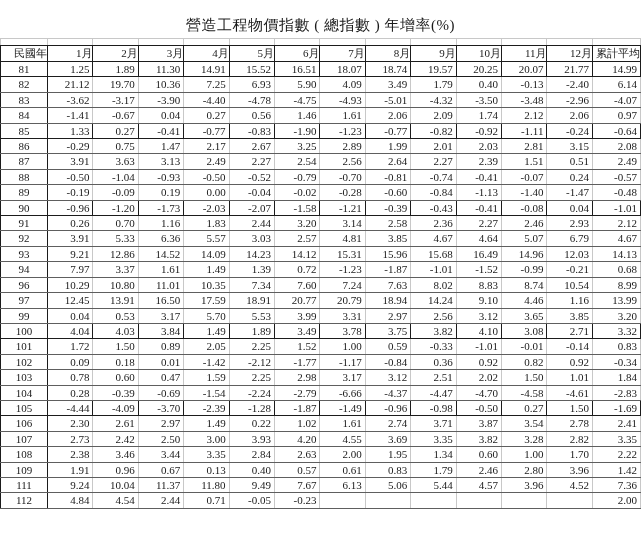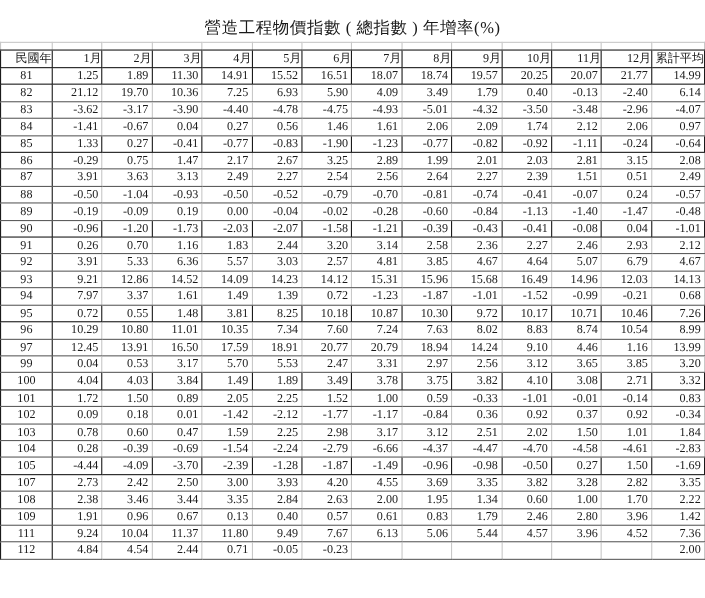--- a/index.html
+++ b/index.html
@@ -350,36 +350,20 @@
           <td class="cell">1.39</td>
           <td class="cell">0.72</td>
           <td class="cell">-1.23</td>
           <td class="cell">-1.87</td>
           <td class="cell">-1.01</td>
           <td class="cell">-1.52</td>
           <td class="cell">-0.99</td>
           <td class="cell">-0.21</td>
           <td class="cell">0.68</td>
         </tr>
-        <tr class="boxed">
-          <td class="cell year">95</td>
-          <td class="cell">0.72</td>
-          <td class="cell">0.55</td>
-          <td class="cell">1.48</td>
-          <td class="cell">3.81</td>
-          <td class="cell">8.25</td>
-          <td class="cell">10.18</td>
-          <td class="cell">10.87</td>
-          <td class="cell">10.30</td>
-          <td class="cell">9.72</td>
-          <td class="cell">10.17</td>
-          <td class="cell">10.71</td>
-          <td class="cell">10.46</td>
-          <td class="cell">7.26</td>
-        </tr>
         <tr>
           <td class="cell year">96</td>
           <td class="cell">10.29</td>
           <td class="cell">10.80</td>
           <td class="cell">11.01</td>
           <td class="cell">10.35</td>
           <td class="cell">7.34</td>
           <td class="cell">7.60</td>
           <td class="cell">7.24</td>
           <td class="cell">7.63</td>
@@ -405,21 +389,21 @@
           <td class="cell">1.16</td>
           <td class="cell">13.99</td>
         </tr>
         <tr>
           <td class="cell year">99</td>
           <td class="cell">0.04</td>
           <td class="cell">0.53</td>
           <td class="cell">3.17</td>
           <td class="cell">5.70</td>
           <td class="cell">5.53</td>
-          <td class="cell">2.47</td>
+          <td class="cell">3.99</td>
           <td class="cell">3.31</td>
           <td class="cell">2.97</td>
           <td class="cell">2.56</td>
           <td class="cell">3.12</td>
           <td class="cell">3.65</td>
           <td class="cell">3.85</td>
           <td class="cell">3.20</td>
         </tr>
         <tr class="boxed">
           <td class="cell year">100</td>
@@ -458,21 +442,21 @@
           <td class="cell">0.09</td>
           <td class="cell">0.18</td>
           <td class="cell">0.01</td>
           <td class="cell">-1.42</td>
           <td class="cell">-2.12</td>
           <td class="cell">-1.77</td>
           <td class="cell">-1.17</td>
           <td class="cell">-0.84</td>
           <td class="cell">0.36</td>
           <td class="cell">0.92</td>
-          <td class="cell">0.37</td>
+          <td class="cell">0.82</td>
           <td class="cell">0.92</td>
           <td class="cell">-0.34</td>
         </tr>
         <tr>
           <td class="cell year">103</td>
           <td class="cell">0.78</td>
           <td class="cell">0.60</td>
           <td class="cell">0.47</td>
           <td class="cell">1.59</td>
           <td class="cell">2.25</td>
@@ -511,20 +495,36 @@
           <td class="cell">-1.87</td>
           <td class="cell">-1.49</td>
           <td class="cell">-0.96</td>
           <td class="cell">-0.98</td>
           <td class="cell">-0.50</td>
           <td class="cell">0.27</td>
           <td class="cell">1.50</td>
           <td class="cell">-1.69</td>
         </tr>
         <tr>
+          <td class="cell year">106</td>
+          <td class="cell">2.30</td>
+          <td class="cell">2.61</td>
+          <td class="cell">2.97</td>
+          <td class="cell">1.49</td>
+          <td class="cell">0.22</td>
+          <td class="cell">1.02</td>
+          <td class="cell">1.61</td>
+          <td class="cell">2.74</td>
+          <td class="cell">3.71</td>
+          <td class="cell">3.87</td>
+          <td class="cell">3.54</td>
+          <td class="cell">2.78</td>
+          <td class="cell">2.41</td>
+        </tr>
+        <tr>
           <td class="cell year">107</td>
           <td class="cell">2.73</td>
           <td class="cell">2.42</td>
           <td class="cell">2.50</td>
           <td class="cell">3.00</td>
           <td class="cell">3.93</td>
           <td class="cell">4.20</td>
           <td class="cell">4.55</td>
           <td class="cell">3.69</td>
           <td class="cell">3.35</td>

